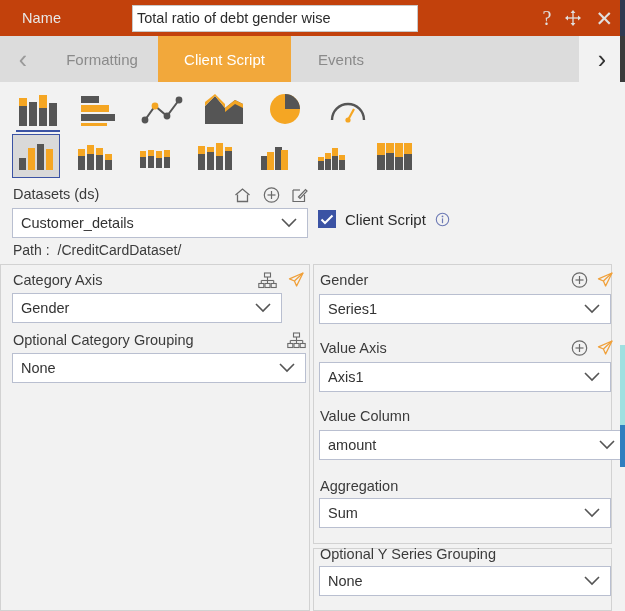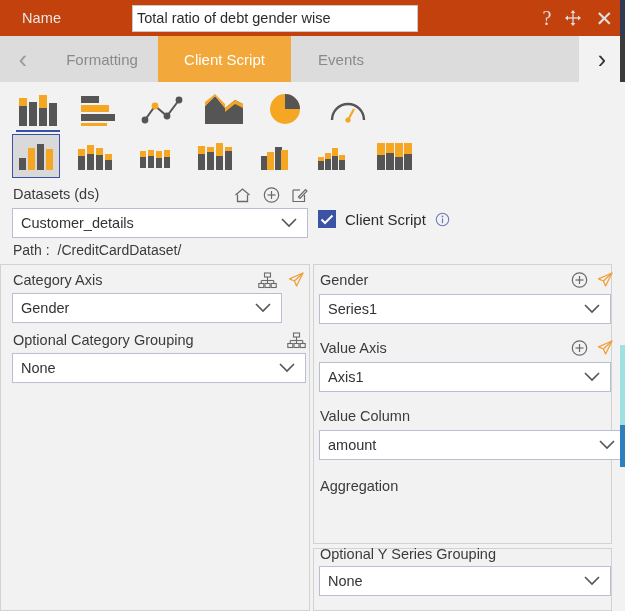--- a/index.html
+++ b/index.html
@@ -559,20 +559,28 @@
   <div class="field" style="position:absolute;left:319px;top:348px;width:307px">
     <span>amount</span>
     <span class="caret">
       <svg width="18" height="11" viewBox="0 0 18 11">
           <polyline points="2,2 9,9 16,2" fill="none" stroke="#555" stroke-width="1.6"></polyline>
         </svg>
     </span>
   </div>
 
   <div class="lbl" style="position:absolute;left:320px;top:396px">Aggregation</div>
+  <div class="field" style="position:absolute;left:319px;top:416px;width:292px">
+    <span>Sum</span>
+    <span class="caret">
+      <svg width="18" height="11" viewBox="0 0 18 11">
+          <polyline points="2,2 9,9 16,2" fill="none" stroke="#555" stroke-width="1.6"></polyline>
+        </svg>
+    </span>
+  </div>
 
   <div class="lbl" style="position:absolute;left:320px;top:464px">Optional Y Series Grouping</div>
   <div class="field" style="position:absolute;left:319px;top:484px;width:292px">
     <span>None</span>
     <span class="caret">
       <svg width="18" height="11" viewBox="0 0 18 11">
           <polyline points="2,2 9,9 16,2" fill="none" stroke="#555" stroke-width="1.6"></polyline>
         </svg>
     </span>
   </div>

